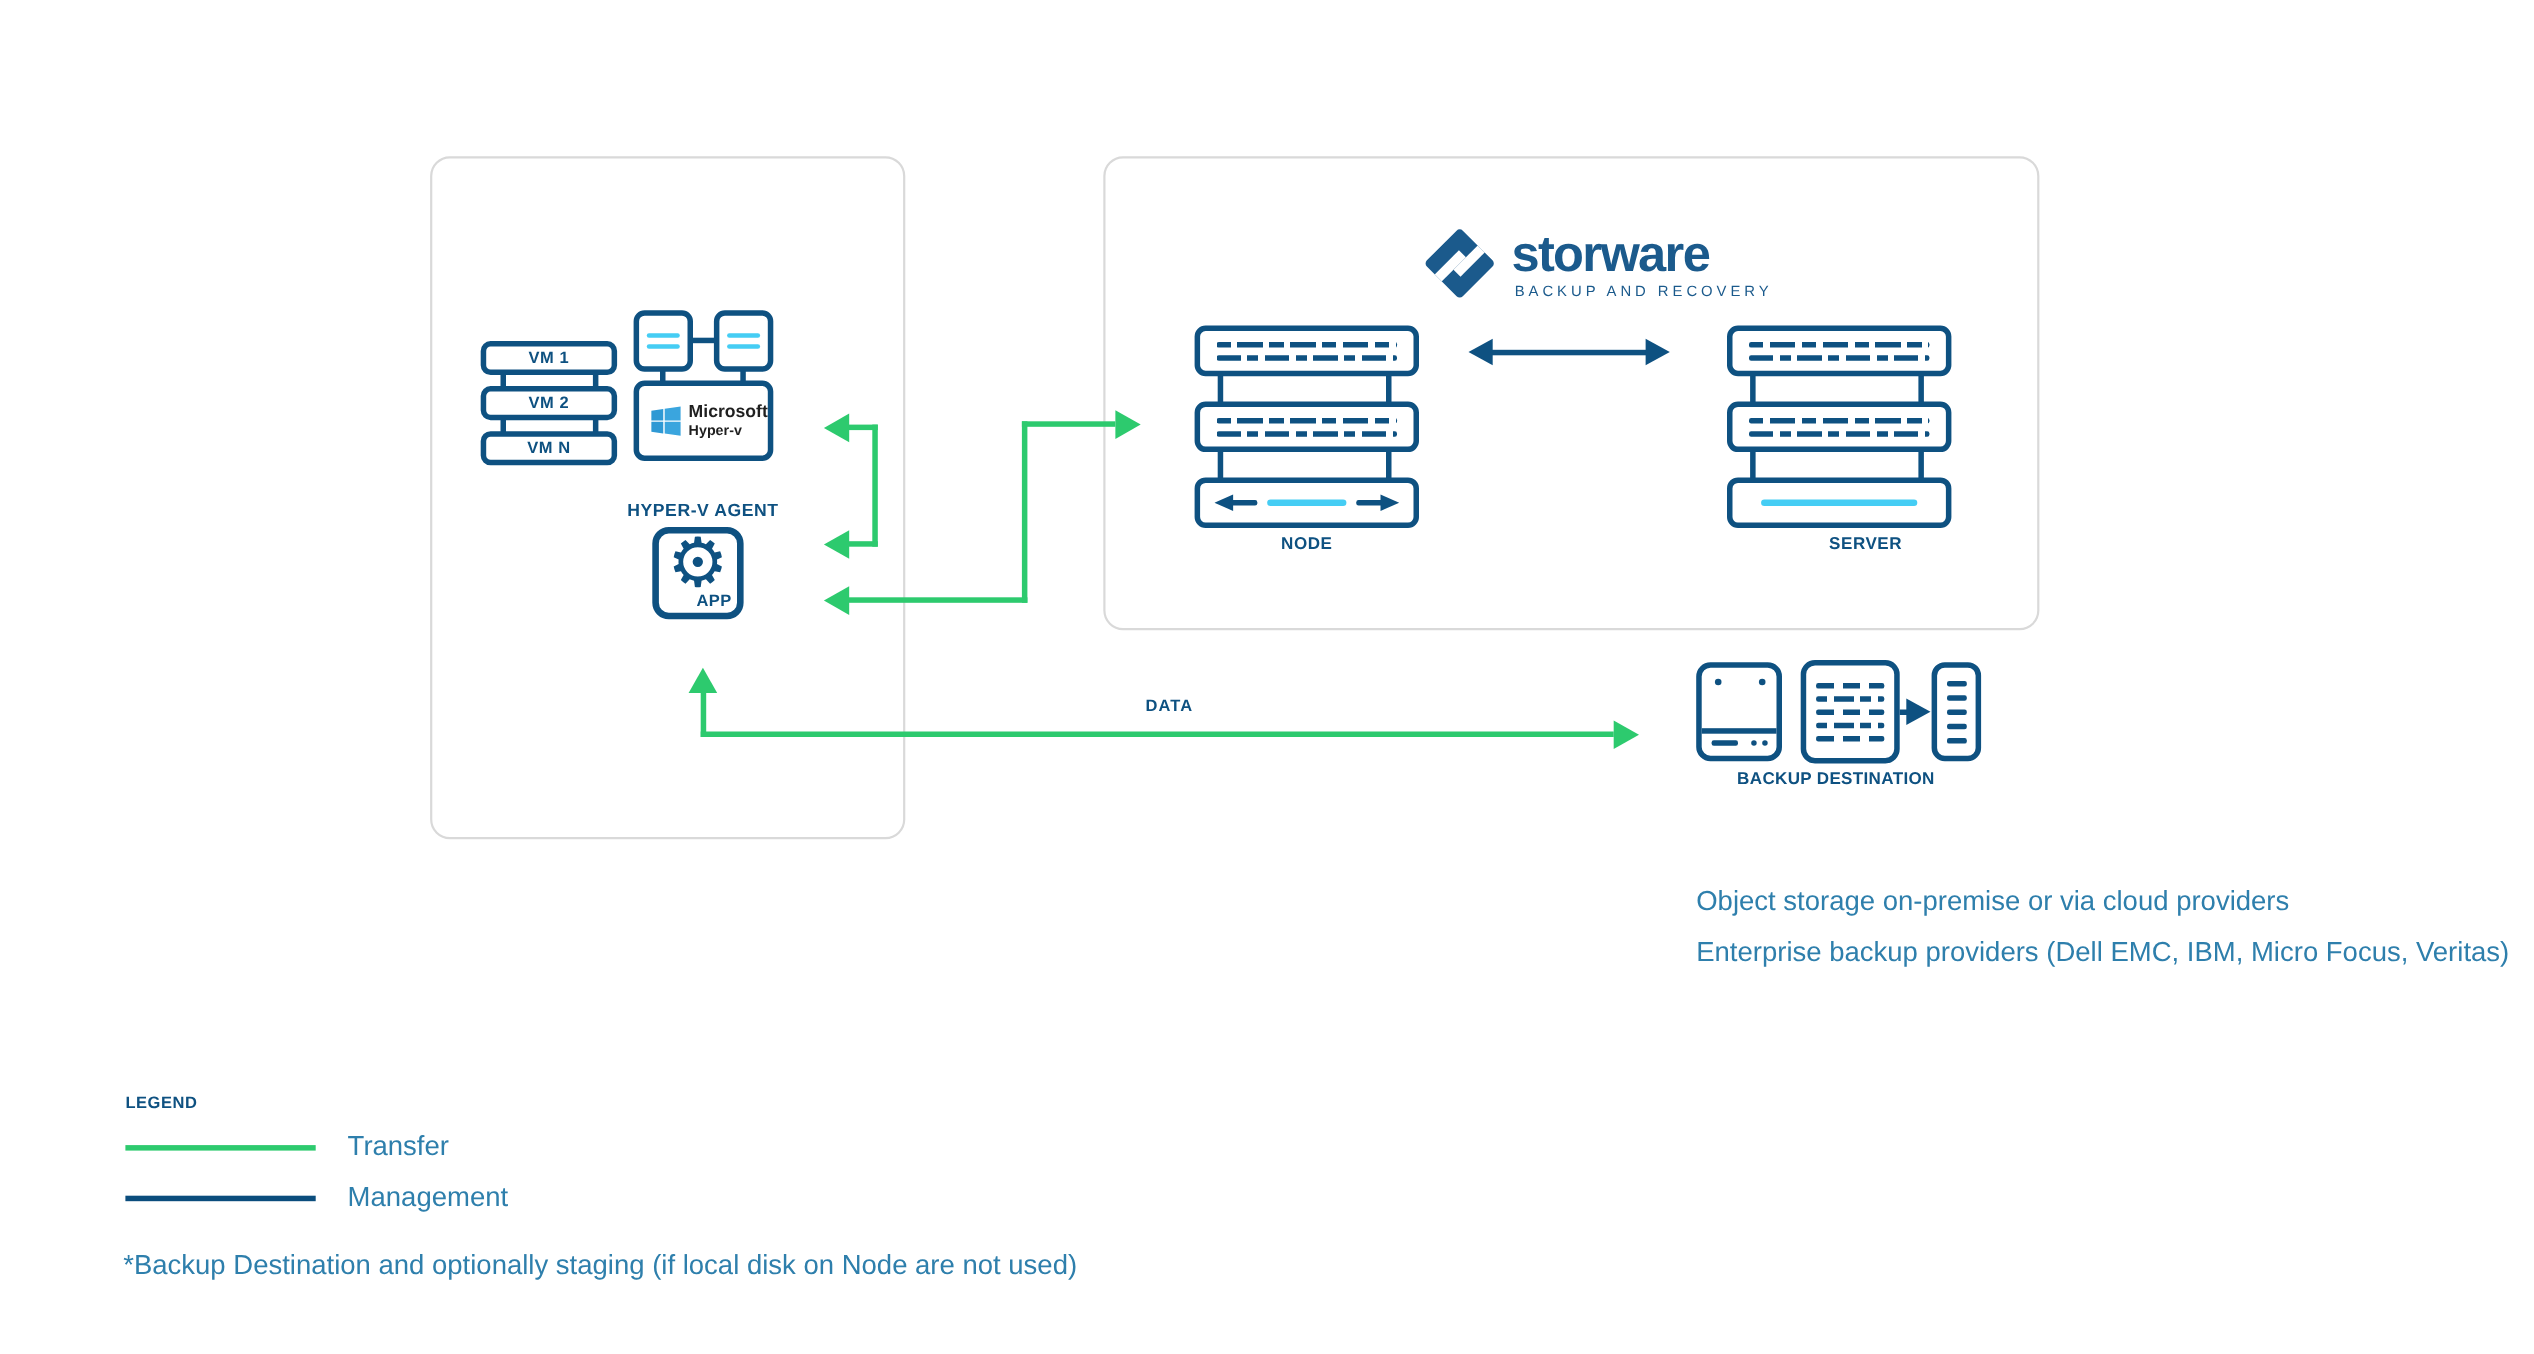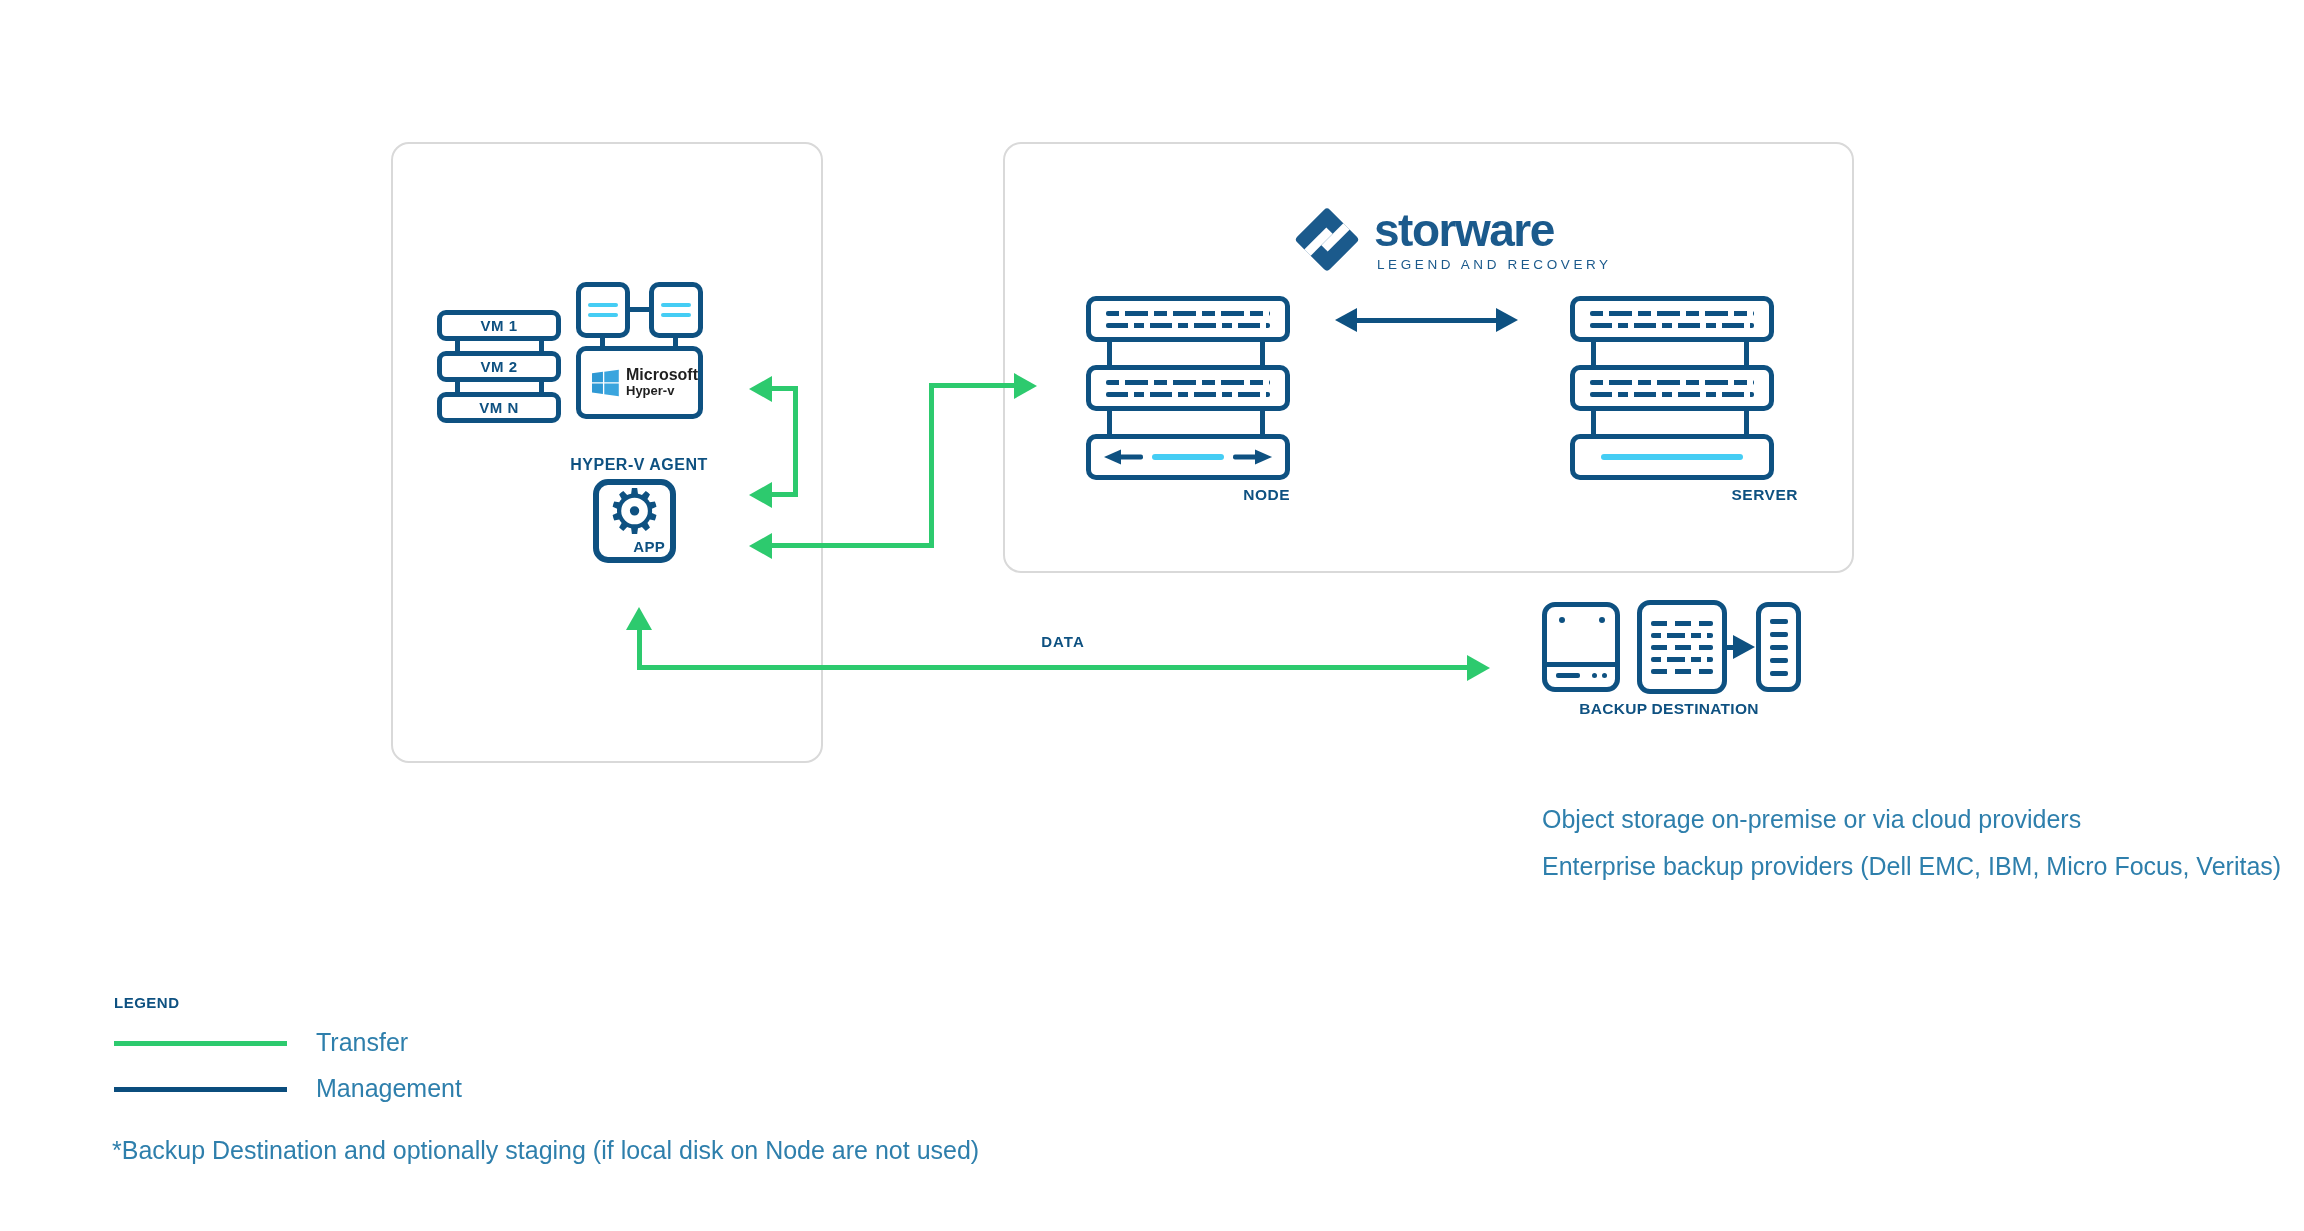--- a/index.html
+++ b/index.html
@@ -54,21 +54,21 @@
   .logo-word{position:absolute;left:1374px;top:203px;font-weight:bold;font-size:46px;letter-spacing:-1.5px;
     color:var(--logo);}
   .logo-tag{position:absolute;left:1377px;top:257px;font-size:13.5px;font-weight:500;letter-spacing:3.6px;color:var(--logo);}
 
   
   .srv-row{position:absolute;width:204px;height:46px;border:5px solid var(--navy);border-radius:10px;
     background:#fff;display:flex;flex-direction:column;justify-content:center;gap:7px;padding:0 15px;z-index:2;}
   .dashline{height:5px;border-radius:2px;
     background:repeating-linear-gradient(90deg,var(--navy) 0 13px,transparent 13px 19px,var(--navy) 19px 42px,transparent 42px 48px);}
   .dashline.b{background:repeating-linear-gradient(90deg,var(--navy) 0 22px,transparent 22px 28px,var(--navy) 28px 38px,transparent 38px 44px);}
-  .stack-label{position:absolute;width:204px;text-align:right;font-weight:bold;font-size:15.5px;
+  .stack-label{position:absolute;width:204px;text-align:center;font-weight:bold;font-size:15.5px;
     color:var(--navy);letter-spacing:.5px;}
   .cyan-solid{width:142px;height:6px;background:var(--cyan);border-radius:3px;align-self:center;}
 
   
   .bd-box{position:absolute;border:5px solid var(--navy);border-radius:13px;background:#fff;}
   .dot{position:absolute;background:var(--navy);border-radius:50%;}
   .bd-dash{position:absolute;background:var(--navy);border-radius:2px;}
   .doc-inner{display:flex;flex-direction:column;justify-content:center;align-items:center;gap:7px;height:100%;}
   .docline{width:62px;height:5px;border-radius:2px;
     background:repeating-linear-gradient(90deg,var(--navy) 0 16px,transparent 16px 24px);}
@@ -165,21 +165,21 @@
           <rect x="9.9" y="9.9" width="46.2" height="46.2" rx="4" transform="rotate(45 33 33)"></rect>
         </clipPath>
       </defs>
     <g clip-path="url(#dclip)">
       <rect width="66" height="66" style="fill:var(--logo)"></rect>
       <rect x="-16" y="24" width="57" height="9" style="fill:#fff" transform="rotate(-45 33 33)"></rect>
       <rect x="25" y="33" width="57" height="9" style="fill:#fff" transform="rotate(-45 33 33)"></rect>
     </g>
   </svg>
   <div class="logo-word">storware</div>
-  <div class="logo-tag">LEGEND AND RECOVERY</div>
+  <div class="logo-tag">BACKUP AND RECOVERY</div>
 
   <div class="conn-v" style="left:1107px;top:338px;height:31px;"></div>
   <div class="conn-v" style="left:1260px;top:338px;height:31px;"></div>
   <div class="conn-v" style="left:1107px;top:407px;height:31px;"></div>
   <div class="conn-v" style="left:1260px;top:407px;height:31px;"></div>
   <div class="srv-row" style="left:1086px;top:296px;">
     <div class="dashline"></div>
     <div class="dashline b"></div>
   </div>
   <div class="srv-row" style="left:1086px;top:365px;">

